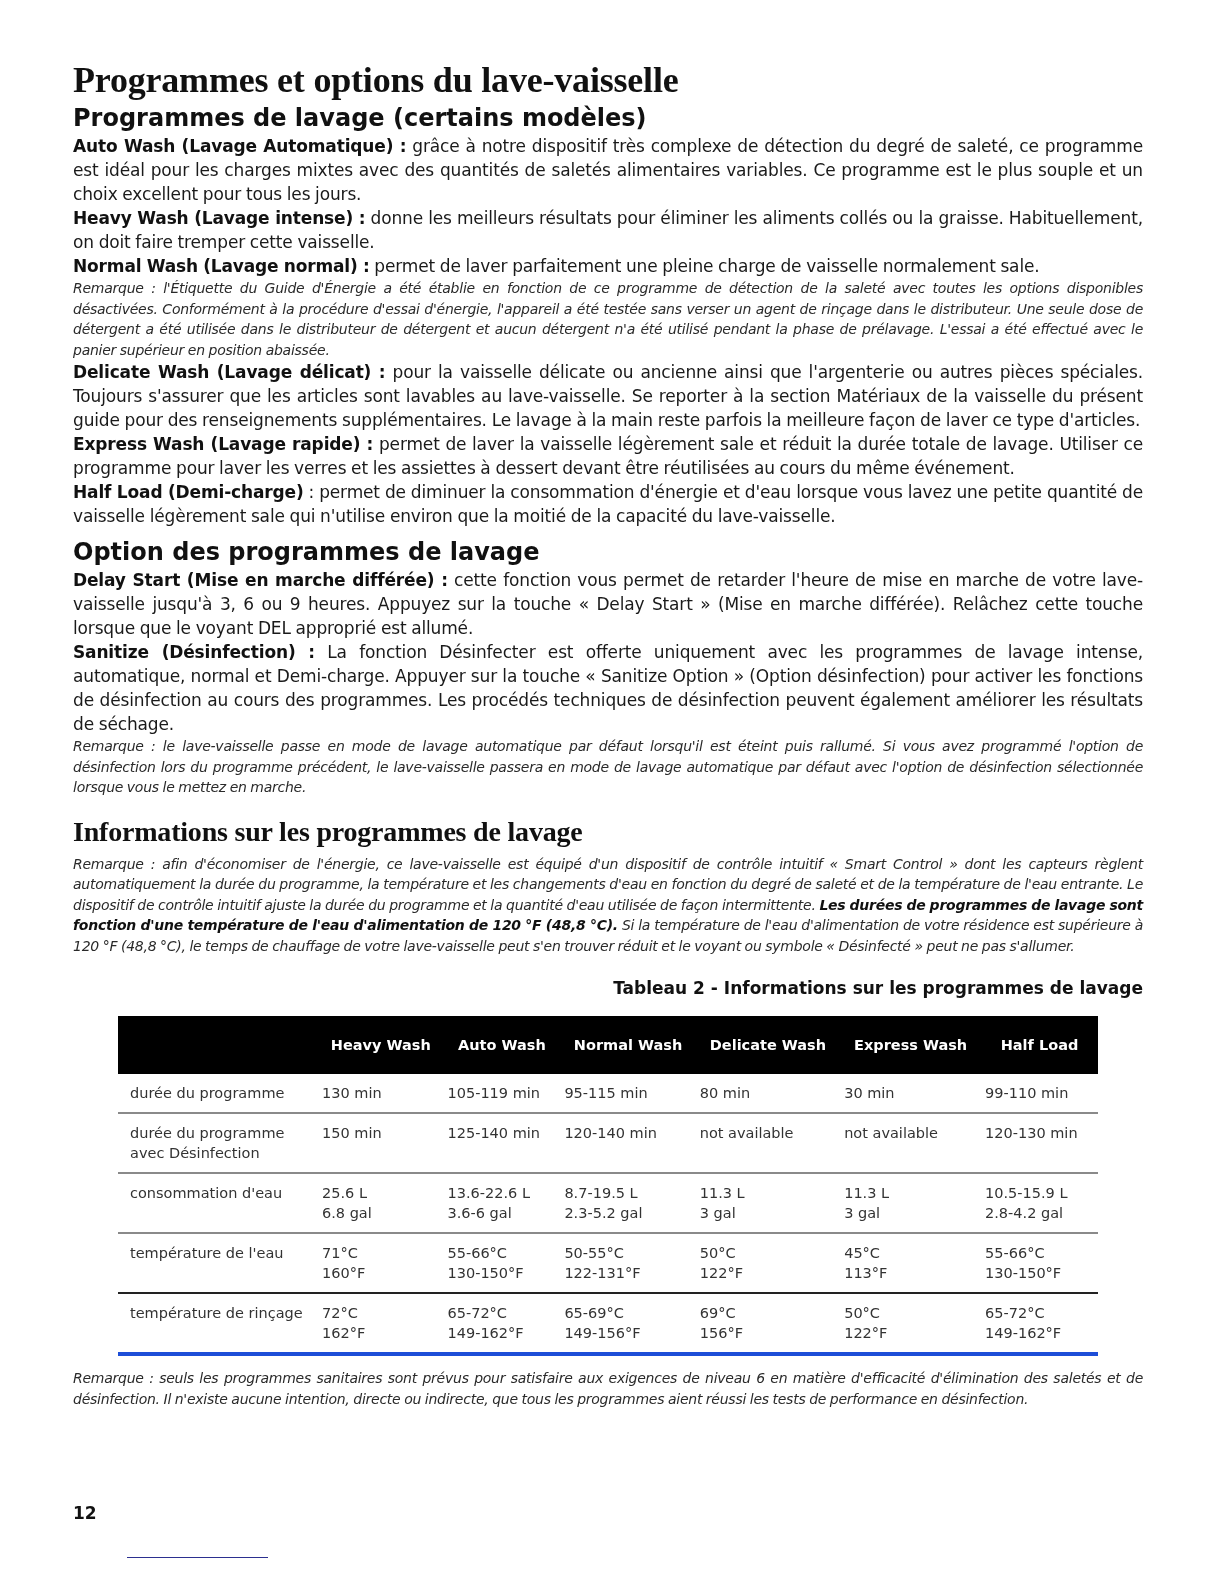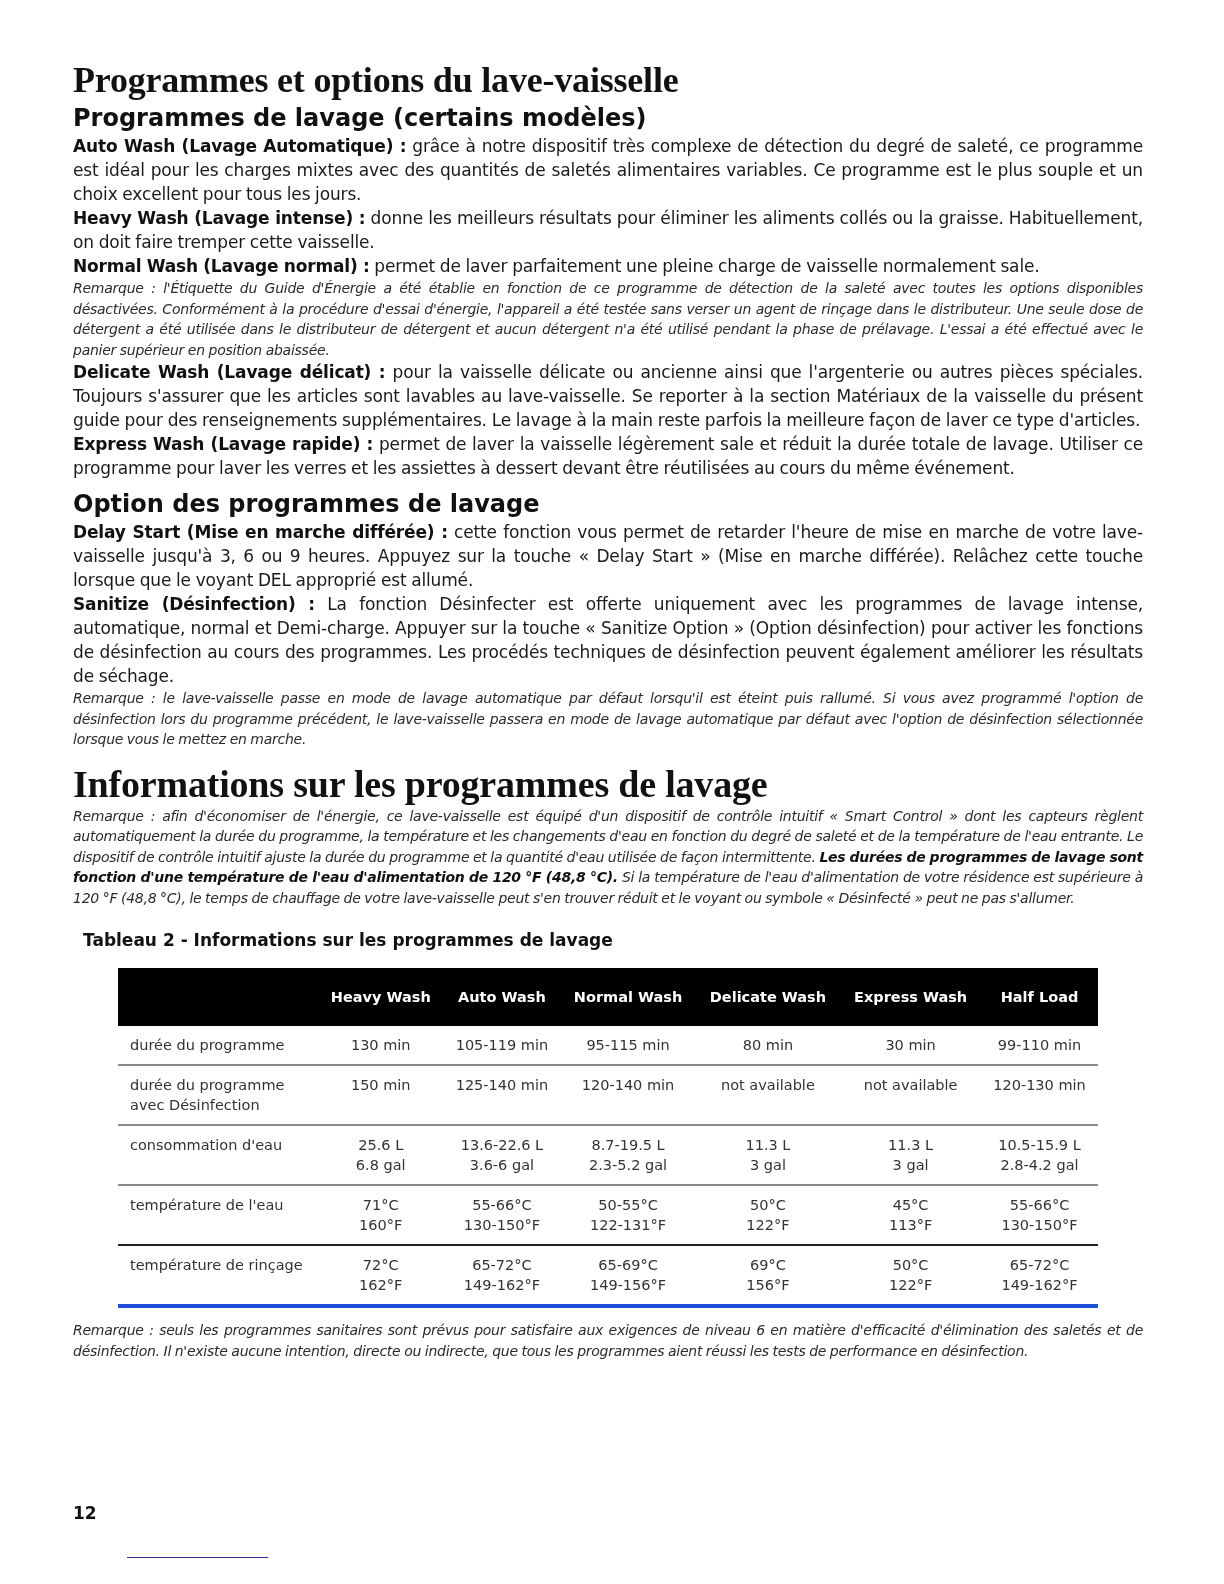--- a/index.html
+++ b/index.html
@@ -48,24 +48,24 @@
       font-family: "DejaVu Sans", sans-serif;
       font-style: italic;
       font-size: 14px;
       line-height: 20.5px;
       text-align: justify;
       color: #2a2a2a;
       letter-spacing: -0.25px;
       word-spacing: -0.5px;
     }
     p.note .strong { font-weight: bold; font-style: italic; color: #111; }
-    .h1-info { margin-top: 12px; font-size: 38px; line-height: 44px; }
+    .h1-info { margin-top: 12px; font-size: 28px; line-height: 44px; }
     .sec-h2-option { margin-top: 8px; }
     .table-caption {
-      text-align: left;
+      text-align: right;
       font-family: "DejaVu Sans", sans-serif;
       font-weight: bold;
       font-size: 17px;
       line-height: 24px;
       margin-top: 20px;
       color: #111;
       padding-left: 10px;
     }
     table.info {
       margin-top: 16px;
@@ -86,21 +86,20 @@
       height: 58px;
       padding: 0 4px;
       text-align: center;
       white-space: nowrap;
     }
     table.info thead th.rowhead { width: 200px; }
     table.info tbody td {
       vertical-align: top;
       padding: 9px 4px 9px 4px;
       line-height: 20px;
-      text-align: center;
       border-bottom: 2px solid #8a8a8a;
       white-space: nowrap;
     }
     table.info tbody td.label {
       text-align: left;
       padding-left: 12px;
       white-space: normal;
     }
     table.info tbody tr.last-gray td { border-bottom: 2px solid #222; }
     table.info tbody tr.final td { border-bottom: 4px solid #1d4ed8; }
@@ -137,20 +136,21 @@
   <p class="body"><span class="term">Heavy Wash (Lavage intense) :</span><span> donne les meilleurs résultats pour éliminer les aliments collés ou la graisse. Habituellement, on doit faire tremper cette vaisselle.</span></p>
 
   <p class="body"><span class="term">Normal Wash (Lavage normal) :</span><span> permet de laver parfaitement une pleine charge de vaisselle normalement sale.</span></p>
 
   <p class="note">Remarque : l'Étiquette du Guide d'Énergie a été établie en fonction de ce programme de détection de la saleté avec toutes les options disponibles désactivées. Conformément à la procédure d'essai d'énergie, l'appareil a été testée sans verser un agent de rinçage dans le distributeur. Une seule dose de détergent a été utilisée dans le distributeur de détergent et aucun détergent n'a été utilisé pendant la phase de prélavage. L'essai a été effectué avec le panier supérieur en position abaissée.</p>
 
   <p class="body"><span class="term">Delicate Wash (Lavage délicat) :</span><span> pour la vaisselle délicate ou ancienne ainsi que l'argenterie ou autres pièces spéciales. Toujours s'assurer que les articles sont lavables au lave-vaisselle. Se reporter à la section Matériaux de la vaisselle du présent guide pour des renseignements supplémentaires. Le lavage à la main reste parfois la meilleure façon de laver ce type d'articles.</span></p>
 
   <p class="body"><span class="term">Express Wash (Lavage rapide) :</span><span> permet de laver la vaisselle légèrement sale et réduit la durée totale de lavage. Utiliser ce programme pour laver les verres et les assiettes à dessert devant être réutilisées au cours du même événement.</span></p>
 
+  <p class="body"><span class="term">Half Load (Demi-charge)</span><span> : permet de diminuer la consommation d'énergie et d'eau lorsque vous lavez une petite quantité de vaisselle légèrement sale qui n'utilise environ que la moitié de la capacité du lave-vaisselle.</span></p>
 
   <h2 class="sec-h2-option">Option des programmes de lavage</h2>
 
   <p class="body"><span class="term">Delay Start (Mise en marche différée) :</span><span> cette fonction vous permet de retarder l'heure de mise en marche de votre lave-vaisselle jusqu'à 3, 6 ou 9 heures. Appuyez sur la touche « Delay Start » (Mise en marche différée). Relâchez cette touche lorsque que le voyant DEL approprié est allumé.</span></p>
 
   <p class="body"><span class="term">Sanitize (Désinfection) :</span><span> La fonction Désinfecter est offerte uniquement avec les programmes de lavage intense, automatique, normal et Demi-charge. Appuyer sur la touche « Sanitize Option » (Option désinfection) pour activer les fonctions de désinfection au cours des programmes. Les procédés techniques de désinfection peuvent également améliorer les résultats de séchage.</span></p>
 
   <p class="note">Remarque : le lave-vaisselle passe en mode de lavage automatique par défaut lorsqu'il est éteint puis rallumé. Si vous avez programmé l'option de désinfection lors du programme précédent, le lave-vaisselle passera en mode de lavage automatique par défaut avec l'option de désinfection sélectionnée lorsque vous le mettez en marche.</p>
 
   <h1 class="h1-info">Informations sur les programmes de lavage</h1>

